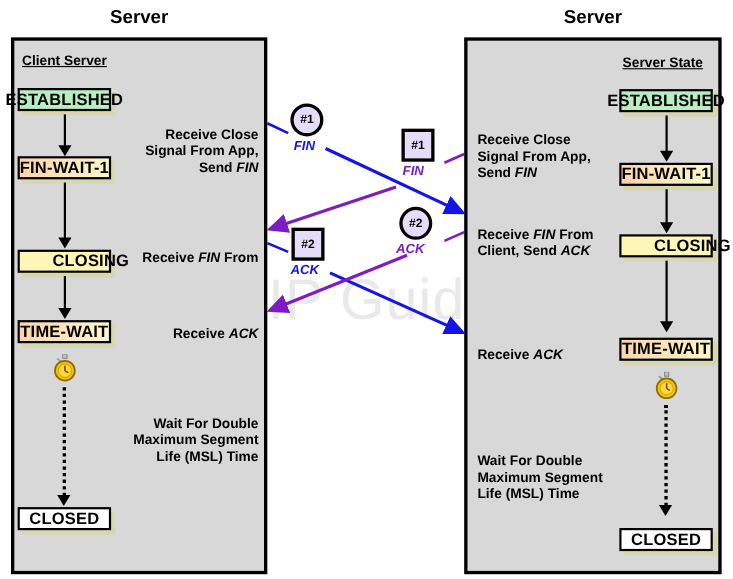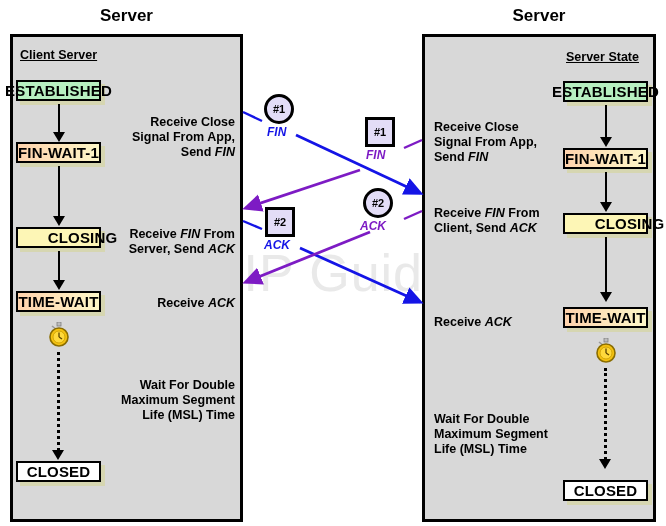--- a/index.html
+++ b/index.html
@@ -199,21 +199,20 @@
   <div class="state-box st-closed" style="left:16px;top:461px;width:85px;height:21px;">CLOSED</div>
 
   <div class="note right" style="left:108px;top:91px;width:127px;">
     <div>Receive Close</div>
     <div>Signal From App,</div>
     <div><span>Send </span><i>FIN</i></div>
   </div>
 
   <div class="note right" style="left:100px;top:203px;width:135px;">
     <div><span>Receive </span><i>FIN</i><span> From</span></div>
-    <div><span>Server, Send </span><i>ACK</i></div>
   </div>
 
   <div class="note right" style="left:108px;top:272px;width:127px;">
     <div><span>Receive </span><i>ACK</i></div>
   </div>
 
   <div class="note right" style="left:100px;top:354px;width:135px;">
     <div>Wait For Double</div>
     <div>Maximum Segment</div>
     <div>Life (MSL) Time</div>

